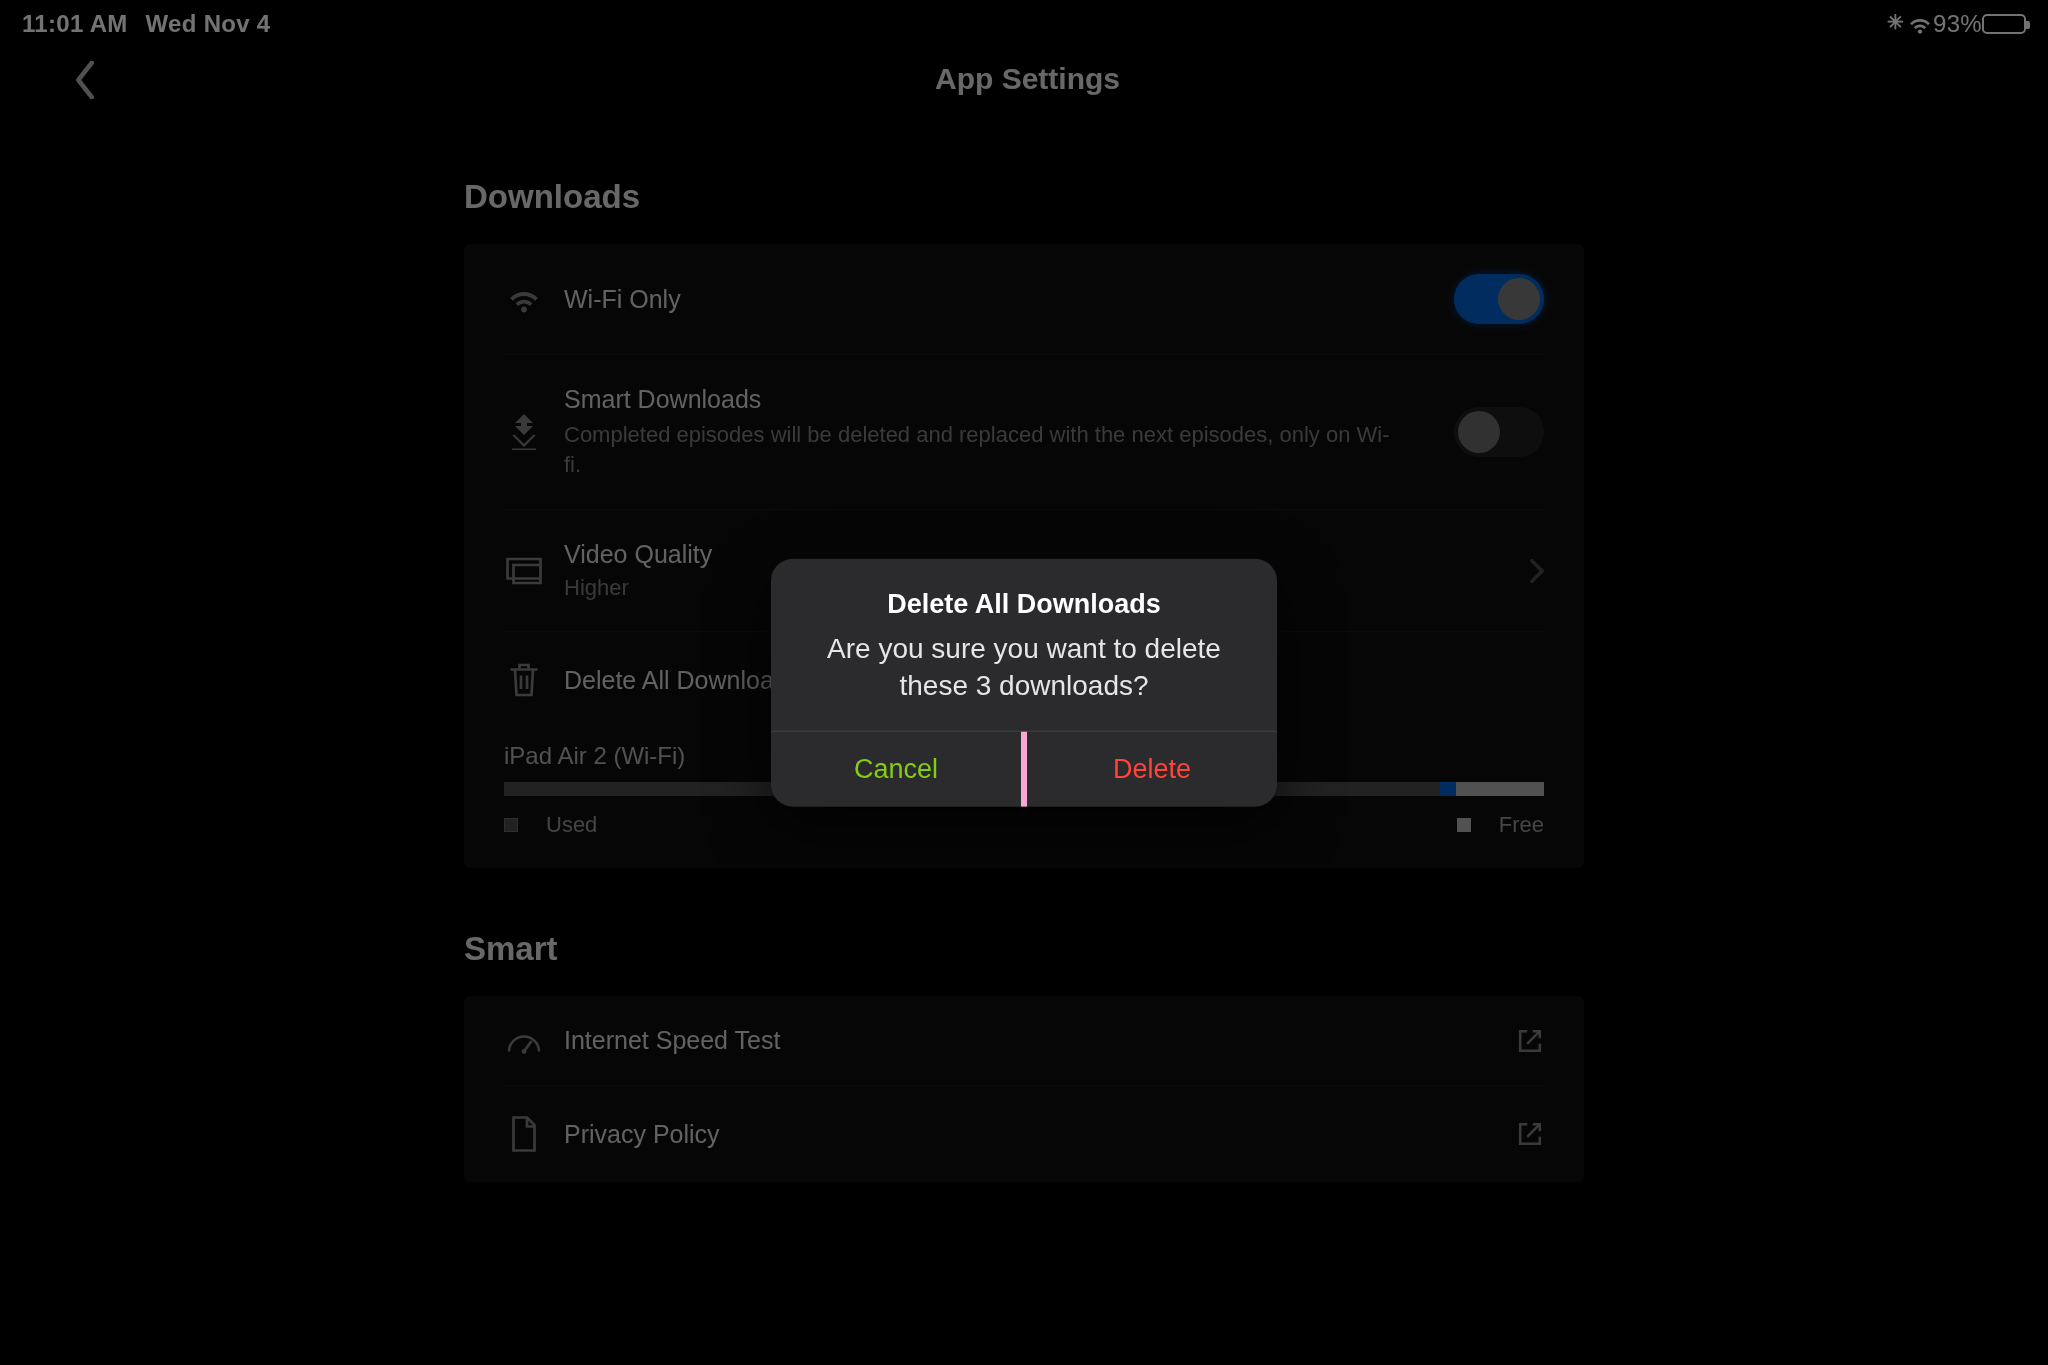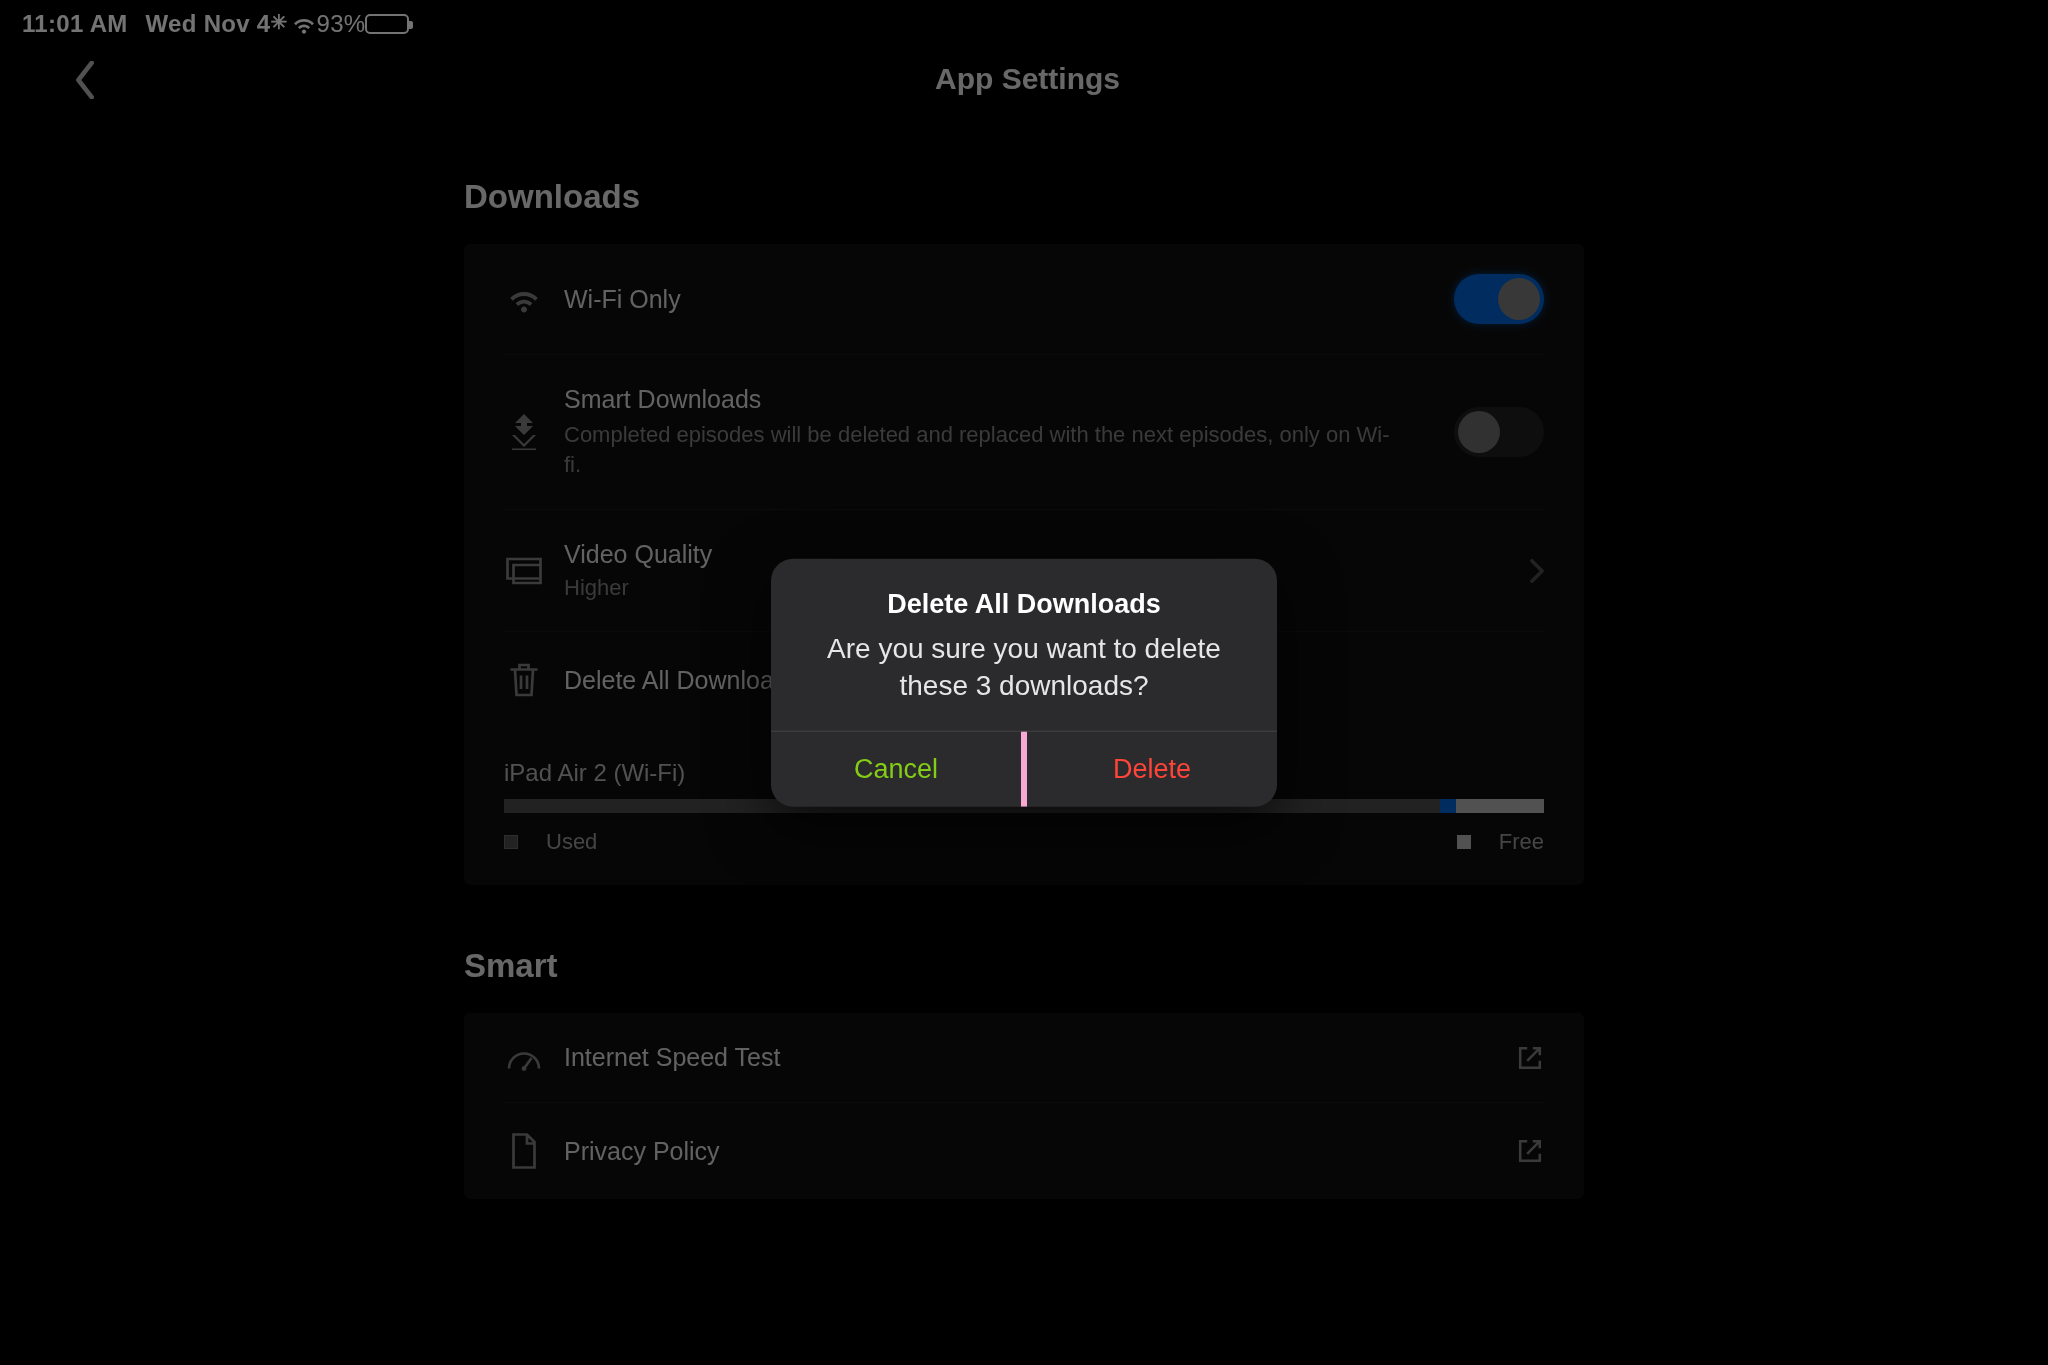--- a/index.html
+++ b/index.html
@@ -9,20 +9,21 @@
     background: #000;
     font-family: -apple-system, "Helvetica Neue", Arial, sans-serif;
     color: #e6e6e6;
     overflow: hidden;
     position: relative;
   }
 
   
   .status-bar {
     display: flex;
+    justify-content: space-between;
     align-items: center;
     padding: 10px 22px 4px 22px;
     font-size: 24px;
     font-weight: 600;
     color: #fff;
     letter-spacing: 0.3px;
   }
   .status-left { display: flex; gap: 18px; align-items: center; }
   .status-left span:first-child { font-weight: 600; }
   .status-left span:last-child { font-weight: 600; }
@@ -148,21 +149,21 @@
     width: 42px; height: 42px; border-radius: 50%;
     background: #6d6d6d;
   }
   .toggle.on .knob { right: 4px; background:#7d7d7d;}
   .toggle.off .knob { left: 4px; background:#6d6d6d;}
 
   .chevron-right { color: #4d4d4d; }
 
   
   .storage-block {
-    margin-top: 31px;
+    margin-top: 14px;
     padding-bottom: 30px;
   }
   .storage-label {
     font-size: 24px;
     color: #b3b3b3;
     margin-bottom: 12px;
   }
   .storage-bar {
     width: 100%; height: 14px; background: #333;
     display: flex;

